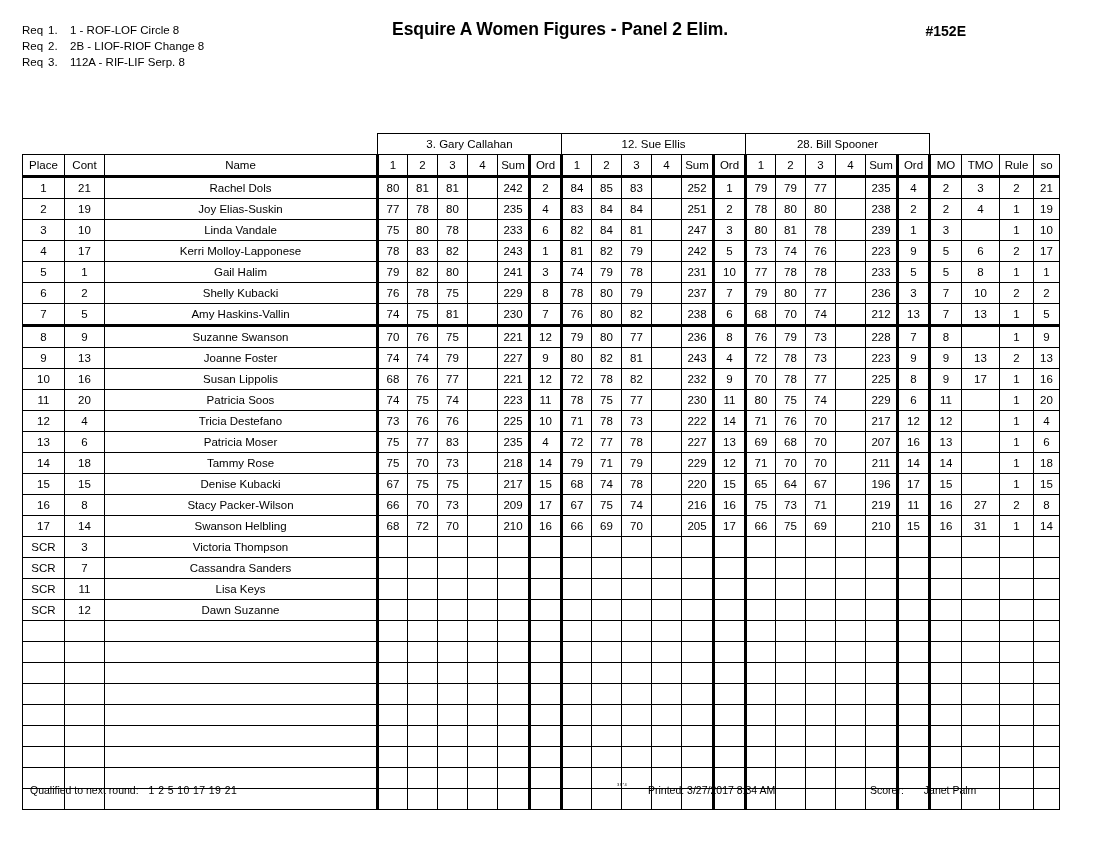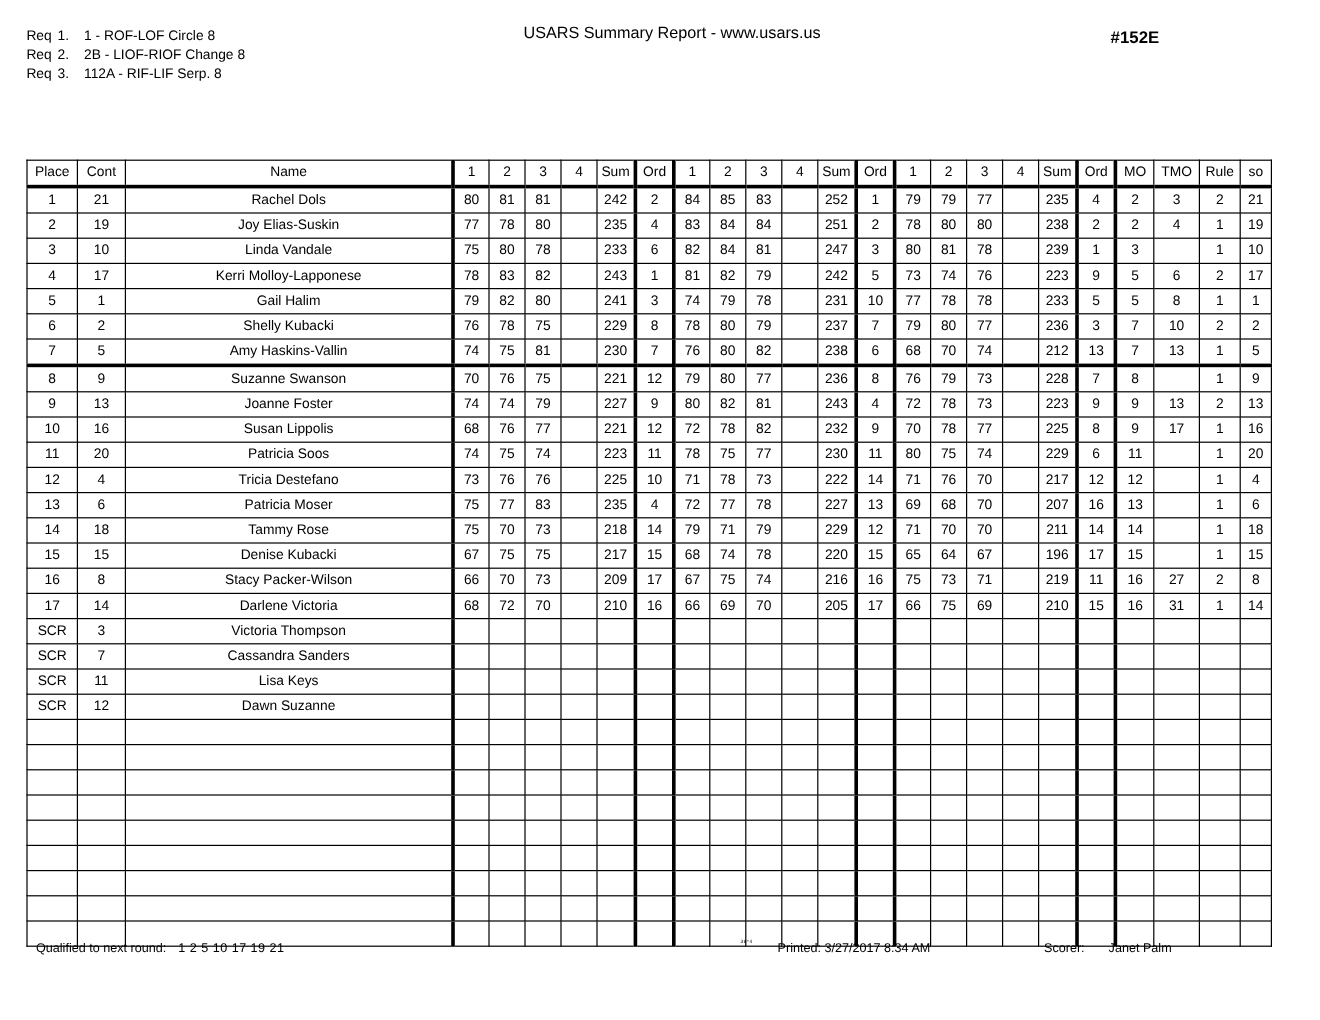--- a/index.html
+++ b/index.html
@@ -152,21 +152,21 @@
     </span>
     <span class="req-line">
       <span class="rq-lbl">Req</span><span class="rq-num">2.</span><span>2B - LIOF-RIOF Change 8</span>
     </span>
     <span class="req-line">
       <span class="rq-lbl">Req</span><span class="rq-num">3.</span><span>112A - RIF-LIF Serp. 8</span>
     </span>
   </div>
 
   <div id="title-block">
-    <div id="report-line">USARS Summary Report - www.usars.us</div>
+    <div id="division-title">Esquire A Women Figures - Panel 2 Elim.</div>
   </div>
 
   <div id="event-number">#152E</div>
 </div>
 
 <table id="score-table">
   <colgroup>
     <col style="width:42px">
       <col style="width:40px">
       <col style="width:273px">
@@ -187,20 +187,27 @@
       <col style="width:30px">
       <col style="width:30px">
       <col style="width:32px">
       <col style="width:32px">
     <col style="width:32px">
       <col style="width:38px">
       <col style="width:34px">
       <col style="width:26px">
   </colgroup>
   <tbody id="table-body">
+      <tr class="judge-row">
+        <td class="jr-blank" colspan="3"></td>
+        <td class="judge-name" colspan="6">3.  Gary Callahan</td>
+        <td class="judge-name" colspan="6">12.  Sue Ellis</td>
+        <td class="judge-name" colspan="6">28.  Bill Spooner</td>
+        <td class="jr-blank" colspan="4"></td>
+      </tr>
       <tr class="col-head">
         <td>Place</td>
         <td>Cont</td>
         <td class="c-name">Name</td>
         <td class="thick-l">1</td>
         <td>2</td>
         <td>3</td>
         <td>4</td>
         <td>Sum</td>
         <td class="thick-l thick-r">Ord</td>
@@ -649,21 +656,21 @@
         <td>219</td>
         <td class="thick-l thick-r bold-cell">11</td>
         <td class="thick-l">16</td>
         <td>27</td>
         <td>2</td>
         <td>8</td>
       </tr>
       <tr>
         <td>17</td>
         <td>14</td>
-        <td class="c-name">Darlene Victoria</td>
+        <td class="c-name">Swanson Helbling</td>
         <td class="thick-l">68</td>
         <td>72</td>
         <td>70</td>
         <td></td>
         <td>210</td>
         <td class="thick-l thick-r bold-cell">16</td>
         <td class="thick-l">66</td>
         <td>69</td>
         <td>70</td>
         <td></td>

